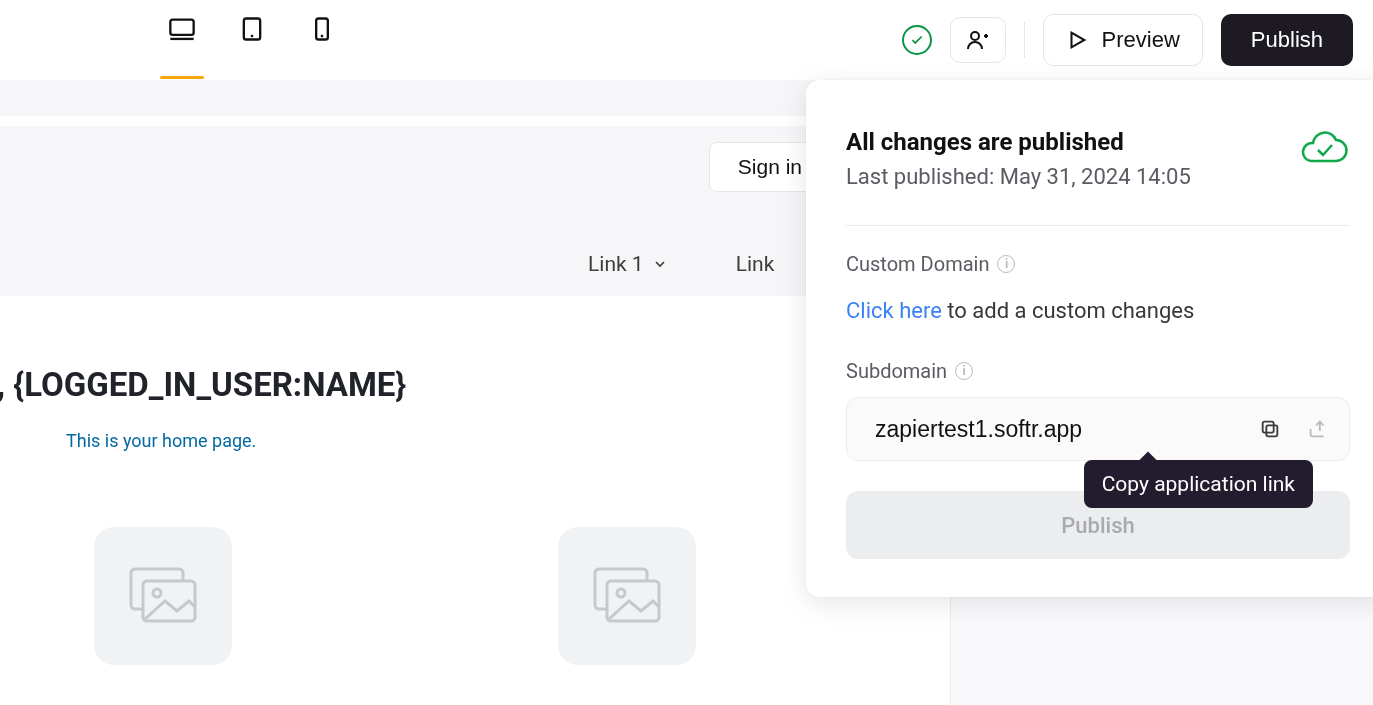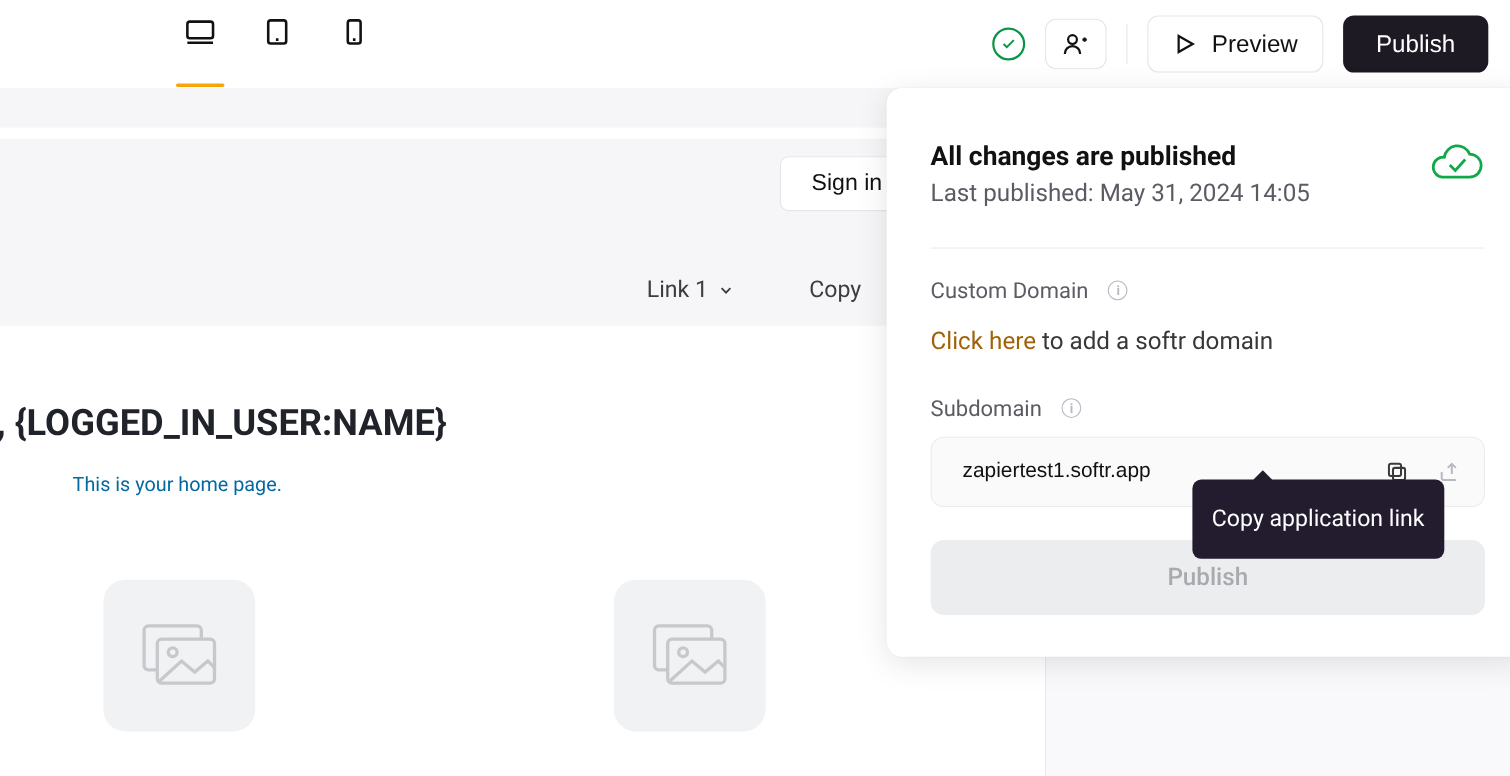--- a/index.html
+++ b/index.html
@@ -184,45 +184,45 @@
       padding: 48px 40px 38px 40px;
       z-index: 50;
     }
     .pp-head { display: flex; justify-content: space-between; align-items: flex-start; }
     .pp-title { font-size: 24px; font-weight: 700; color: #111; }
     .pp-subtitle { font-size: 22px; color: #5b5b63; margin-top: 8px; }
     .pp-cloud { }
     .pp-cloud svg { width: 52px; height: 40px; stroke: #10a94a; stroke-width: 2.5; fill: none; }
     .pp-sep { height: 1px; background: #ececee; margin: 36px 0 26px 0; }
 
-    .pp-label-row { display: flex; align-items: center; gap: 18px; }
+    .pp-label-row { display: flex; align-items: center; gap: 8px; }
     .pp-label { font-size: 20px; color: #5b5b63; }
     .info-circle {
       width: 18px; height: 18px; border-radius: 50%;
       border: 1.5px solid #b9b9c2;
       display: flex; align-items: center; justify-content: center;
       font-size: 12px; color: #b9b9c2; font-weight: 700;
       cursor: pointer;
     }
     .pp-custom-text { font-size: 22px; color: #383838; margin-top: 22px; }
-    .pp-link { color: #a16207; cursor: pointer; }
+    .pp-link { color: #3b82f6; cursor: pointer; }
 
     .pp-sub-block { margin-top: 36px; }
     .sub-input-wrap {
       display: flex; align-items: center;
       height: 64px;
       border: 1px solid #ececee;
       background: #fafafa;
       border-radius: 12px;
       margin-top: 14px;
       padding: 0 10px 0 28px;
     }
     .sub-input {
       flex: 1; border: none; outline: none; background: transparent;
-      font-size: 19px; color: #111;
+      font-size: 23px; color: #111;
     }
     .sub-icon-btn {
       width: 42px; height: 42px;
       border-radius: 8px;
       display: flex; align-items: center; justify-content: center;
       cursor: pointer;
       position: relative;
       margin-left: 6px;
     }
     .sub-icon-btn svg { width: 22px; height: 22px; stroke: #3a3a3a; stroke-width: 2; fill: none; }
@@ -239,21 +239,21 @@
     }
 
     .tooltip {
       position: absolute;
       bottom: -58px;
       right: -22px;
       background: #231b2e;
       color: #fff;
       font-size: 21px;
       white-space: nowrap;
-      padding: 24px 18px;
+      padding: 12px 18px;
       border-radius: 8px;
       z-index: 100;
     }
     .tooltip::before {
       content: "";
       position: absolute;
       top: -6px; left: 58px;
       width: 12px; height: 12px;
       background: #231b2e;
       transform: rotate(45deg);
@@ -320,21 +320,21 @@
   </div>
 
   <div class="nav-links">
     <div class="nav-link">
       <span>Link 1</span>
       <svg viewBox="0 0 24 24">
           <polyline points="6 9 12 15 18 9"></polyline>
         </svg>
     </div>
     <div class="nav-link">
-      <span>Copy </span>
+      <span>Link </span>
     </div>
   </div>
 
   <div class="main-content">
     <div class="hero-heading">, {LOGGED_IN_USER:NAME}</div>
     <div class="hero-sub">This is your home page.</div>
     <div class="cards-row">
       <div class="card-placeholder">
         <svg viewBox="0 0 80 70">
           <rect x="8" y="8" width="52" height="40" rx="4" stroke="#c7c8cc" stroke-width="3"></rect>
@@ -369,21 +369,21 @@
     </div>
   </div>
 
   <div class="pp-sep"></div>
 
   <div class="pp-label-row">
     <span class="pp-label">Custom Domain</span>
     <span class="info-circle">i</span>
   </div>
   <div class="pp-custom-text">
-    <span class="pp-link">Click here</span><span> to add a softr domain</span>
+    <span class="pp-link">Click here</span><span> to add a custom changes</span>
   </div>
 
   <div class="pp-sub-block">
     <div class="pp-label-row">
       <span class="pp-label">Subdomain</span>
       <span class="info-circle">i</span>
     </div>
     <div class="sub-input-wrap">
       <input class="sub-input" type="text" value="zapiertest1.softr.app" style="">
       <div class="sub-icon-btn">

